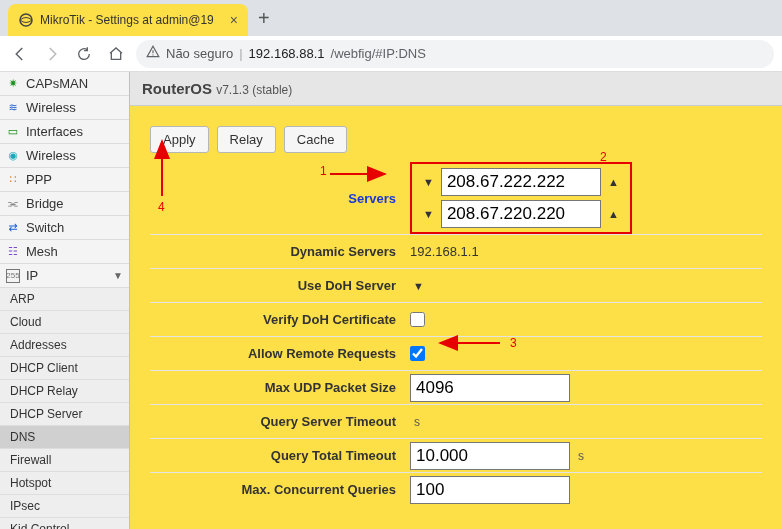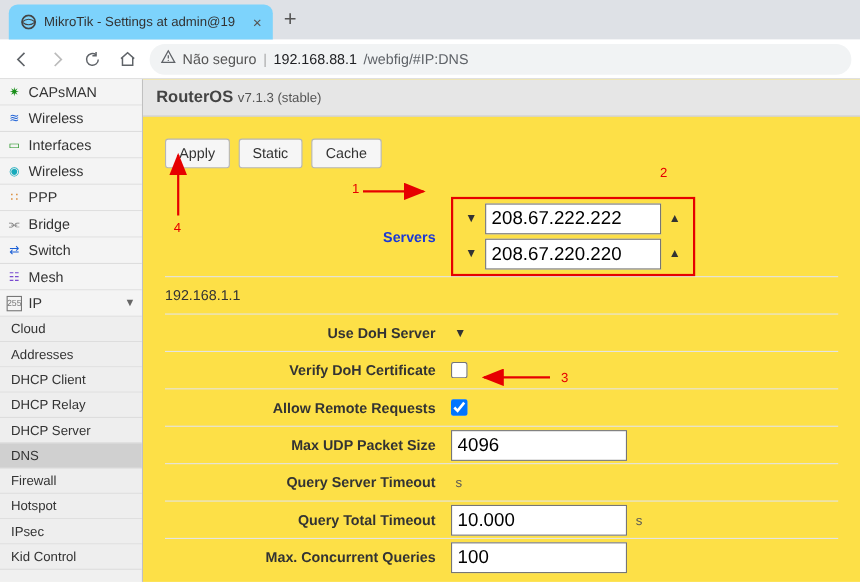--- a/index.html
+++ b/index.html
@@ -1,20 +1,20 @@
 <!DOCTYPE html>
 <html><head>
 <meta charset="utf-8">
 <style>
   * { box-sizing: border-box; margin: 0; padding: 0; }
   body { font-family: Arial, Helvetica, sans-serif; font-size: 13px; background: #fff; color: #333; width: 782px; }
 
   
   .browser-tabs { display: flex; align-items: center; background: #dee1e6; height: 36px; padding-left: 8px; }
-  .tab { display: flex; align-items: center; gap: 6px; background: #7dd3fc; border-radius: 8px 8px 0 0; padding: 6px 10px; font-size: 12px; color: #333; height: 32px; margin-top: 4px; min-width: 240px; }
+  .tab { display: flex; align-items: center; gap: 6px; background: #fde047; border-radius: 8px 8px 0 0; padding: 6px 10px; font-size: 12px; color: #333; height: 32px; margin-top: 4px; min-width: 240px; }
   .tab .favicon { width: 16px; height: 16px; display: inline-flex; align-items: center; justify-content: center; }
   .tab .close { margin-left: auto; color: #555; font-size: 14px; cursor: pointer; }
   .newtab { color: #555; font-size: 20px; padding: 0 10px; cursor: pointer; }
 
   .toolbar { display: flex; align-items: center; gap: 8px; background: #fff; border-bottom: 1px solid #ddd; height: 36px; padding: 0 8px; }
   .nav-btn { width: 24px; height: 24px; display: inline-flex; align-items: center; justify-content: center; color: #5f6368; cursor: pointer; }
   .nav-btn.disabled { color: #bbb; }
   .addrbar { flex: 1; display: flex; align-items: center; gap: 6px; background: #f1f3f4; border-radius: 14px; height: 28px; padding: 0 10px; font-size: 13px; color: #555; }
   .addr-url { color: #202124; }
   .addr-path { color: #5f6368; }
@@ -27,21 +27,21 @@
   .side-item.sub.active { background: #d0d0d0; }
   .side-item .icon { width: 14px; height: 14px; display: inline-flex; align-items: center; justify-content: center; font-size: 11px; }
   .side-item .label { flex: 1; overflow: hidden; text-overflow: ellipsis; }
   .side-item .caret { color: #666; font-size: 10px; }
 
   .main { flex: 1; background: #fde047; overflow: hidden; position: relative; }
   .header { background: #e6e6e6; border-bottom: 1px solid #ccc; padding: 8px 12px; font-size: 15px; font-weight: bold; color: #444; }
   .header .ver { font-weight: normal; font-size: 12px; color: #555; }
 
   .content { padding: 20px 20px 0 20px; position: relative; }
-  .btnrow { display: flex; gap: 8px; margin-bottom: 26px; }
+  .btnrow { display: flex; gap: 8px; margin-bottom: 9px; }
   button.flat {
     background: #f6f6f6; border: 1px solid #b6b6b6; border-radius: 3px;
     padding: 5px 12px; font-size: 13px; cursor: pointer; color: #333;
   }
 
   .form-row { display: flex; align-items: center; min-height: 34px; border-top: 1px solid #e4e4e4; }
   .form-row:first-of-type { border-top: none; }
   .form-label { width: 260px; text-align: right; padding-right: 14px; font-weight: bold; color: #333; }
   .form-value { flex: 1; display: flex; align-items: center; gap: 4px; }
   .form-value input[type=text] {
@@ -155,20 +155,23 @@
     <div class="side-item">
         <span class="icon ic-purple">☷</span>
         <span class="label">Mesh</span>
       </div>
     <div class="side-item">
         <span class="icon ic-gray" style="font-size:8px;border:1px solid #777;padding:0 1px;">255</span>
         <span class="label">IP</span>
         <span class="caret">▼</span>
       </div>
     <div class="side-item sub">
+        <span class="label">ARP</span>
+      </div>
+    <div class="side-item sub">
         <span class="label">Cloud</span>
       </div>
     <div class="side-item sub">
         <span class="label">Addresses</span>
       </div>
     <div class="side-item sub">
         <span class="label">DHCP Client</span>
       </div>
     <div class="side-item sub">
         <span class="label">DHCP Relay</span>
@@ -196,21 +199,21 @@
 
   <div class="main">
     <div class="header">
       <span>RouterOS</span>
       <span class="ver">v7.1.3 (stable)</span>
     </div>
 
     <div class="content">
       <div class="btnrow">
         <button class="flat">Apply</button>
-        <button class="flat">Static</button>
+        <button class="flat">Relay</button>
         <button class="flat">Cache</button>
       </div>
 
       <div class="form-row" style="border-top:none; align-items:center;">
         <div class="form-label" style="color:#1a38d6;">Servers</div>
         <div class="form-value">
           <div class="servers-box">
             <div class="servers-rows">
               <div class="servers-row">
                 <span class="tri">▼</span>
@@ -221,20 +224,21 @@
                 <span class="tri">▼</span>
                 <input type="text" value="208.67.220.220" style="">
                 <span class="tri">▲</span>
               </div>
             </div>
           </div>
         </div>
       </div>
 
       <div class="form-row">
+        <div class="form-label">Dynamic Servers</div>
         <div class="form-value">
             <span>192.168.1.1</span>
           </div>
       </div>
 
       <div class="form-row">
         <div class="form-label">Use DoH Server</div>
         <div class="form-value">
             <span class="tri">▼</span>
           </div>

